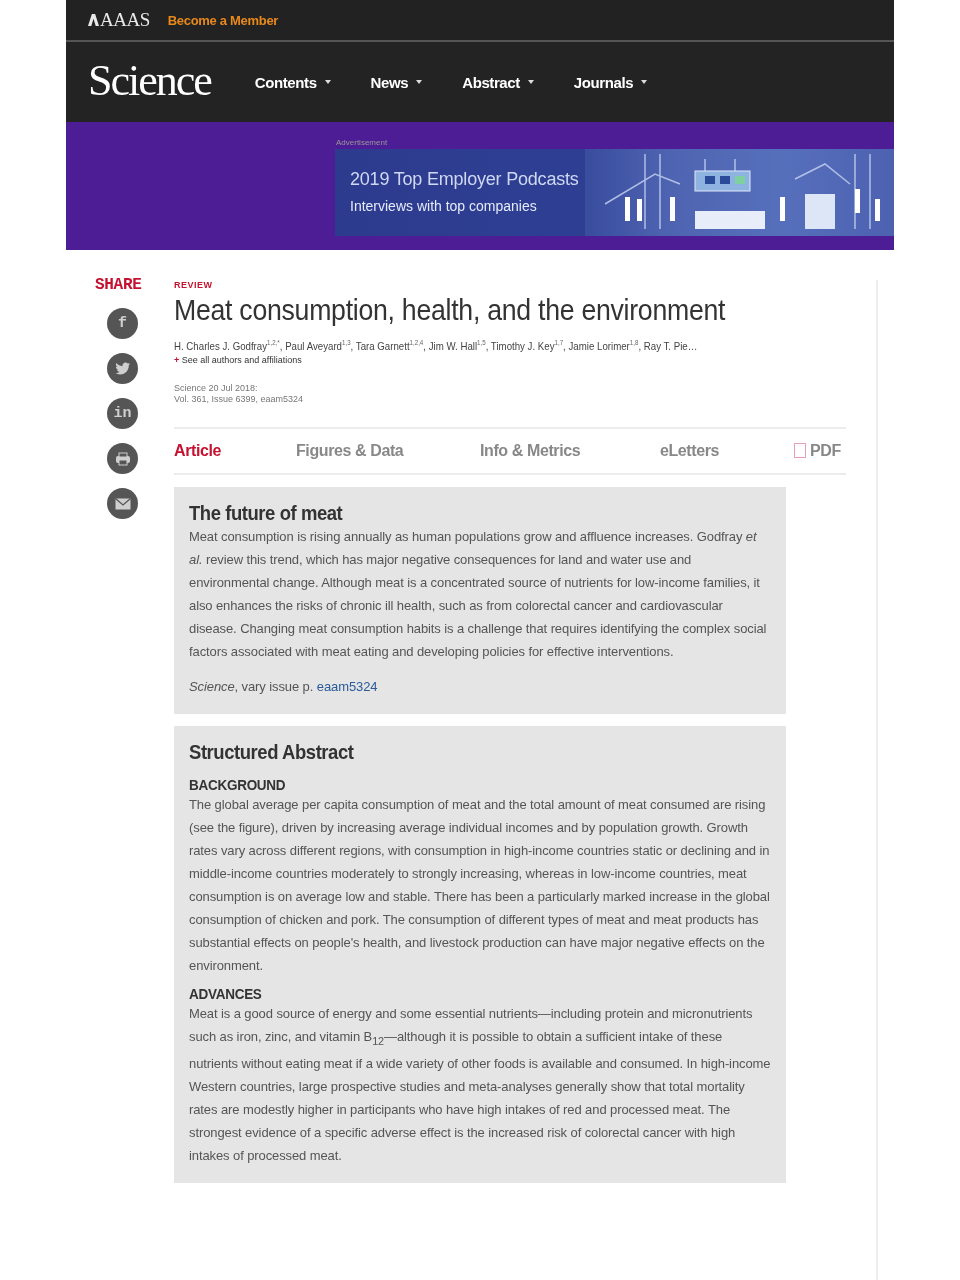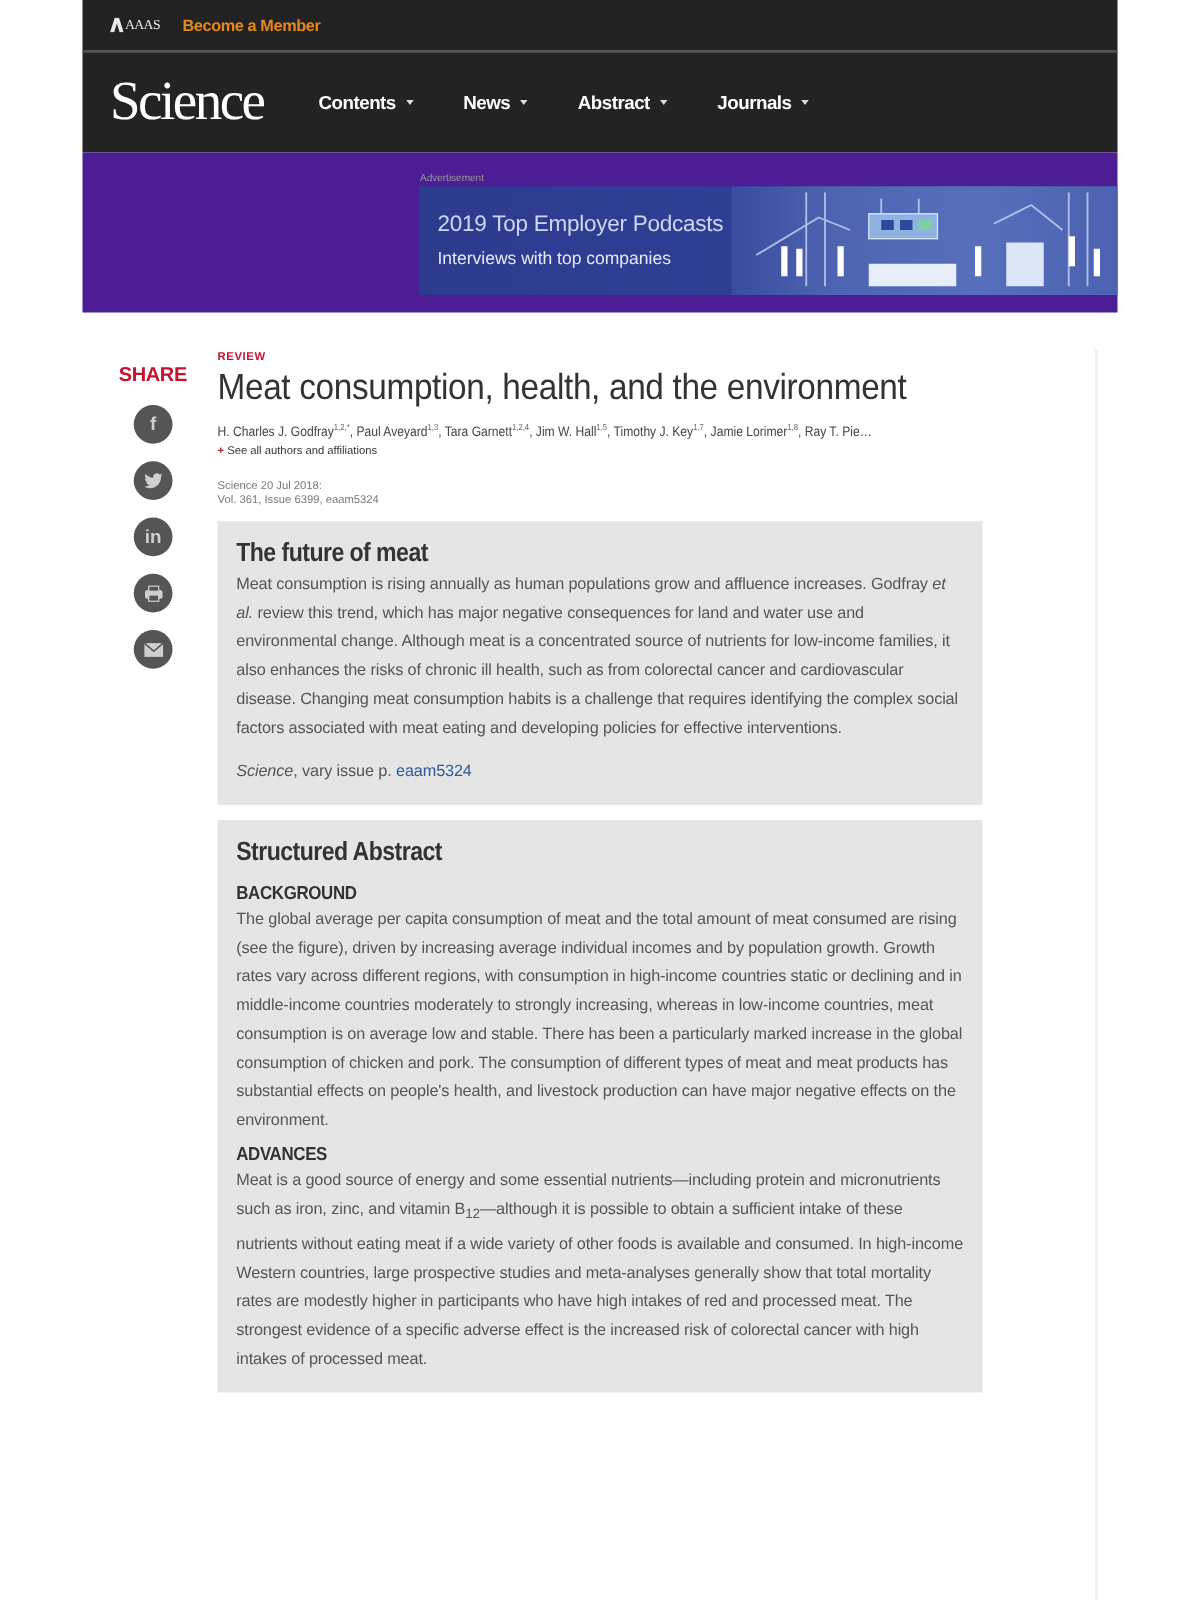--- a/index.html
+++ b/index.html
@@ -3,40 +3,40 @@
 <meta charset="utf-8">
 <style>
   * { box-sizing: border-box; margin: 0; padding: 0; }
   html, body { width: 960px; height: 1280px; background: #ffffff; overflow: hidden; }
   body { font-family: "Liberation Sans", "DejaVu Sans", sans-serif; color: #333; position: relative; }
 
   .page { position: absolute; left: 66px; top: 0; width: 828px; height: 1280px; background: #fff; }
 
   
   .topbar { height: 42px; background: #222222; display: flex; align-items: center; padding-left: 22px; border-bottom: 2px solid #555; }
-  .aaas { color: #e8e8e8; font-family: "Liberation Serif", serif; font-size: 11px; letter-spacing: -0.5px; display: flex; align-items: center; }
+  .aaas { color: #e8e8e8; font-family: "Liberation Serif", serif; font-size: 19px; letter-spacing: -0.5px; display: flex; align-items: center; }
   .aaas-mark { display: inline-block; width: 11px; height: 12px; background: #e8e8e8; margin-right: 1px; clip-path: polygon(0 100%, 35% 0, 65% 0, 100% 100%, 70% 100%, 50% 40%, 30% 100%); }
   .become { color: #e8891c; font-weight: bold; font-size: 13px; margin-left: 18px; letter-spacing: -0.3px; }
 
   
   .mainnav { height: 80px; background: #232323; display: flex; align-items: center; padding-left: 22px; }
   .logo { color: #fff; font-family: "Liberation Serif", serif; font-size: 44px; letter-spacing: -2px; margin-right: 44px; margin-top: -4px; }
   .nav-item { color: #fff; font-weight: bold; font-size: 15px; margin-right: 40px; display: flex; align-items: center; letter-spacing: -0.4px; text-align: center; }
   .caret { display: inline-block; margin-left: 8px; width: 0; height: 0; border-left: 3px solid transparent; border-right: 3px solid transparent; border-top: 4px solid #ddd; }
 
   
   .adstrip { height: 128px; background: #4c1d95; position: relative; }
   .ad-label { position: absolute; left: 270px; top: 16px; font-size: 8px; color: #999; }
   .ad-banner { position: absolute; left: 269px; top: 27px; width: 559px; height: 87px; background: linear-gradient(90deg, #2d3b8e 0%, #2e3f93 45%, #4e63b0 60%, #5a74c0 80%, #4b5fae 100%); overflow: hidden; }
   .ad-title { position: absolute; left: 15px; top: 20px; color: #cfd8f3; font-size: 18px; letter-spacing: -0.2px; }
   .ad-sub { position: absolute; left: 15px; top: 49px; color: #e6ebfa; font-size: 14px; }
   .ad-art { position: absolute; left: 250px; top: 0; width: 309px; height: 87px; }
 
   
-  .share { position: absolute; left: 29px; top: 292px; width: 60px; }
+  .share { position: absolute; left: 29px; top: 276px; width: 60px; font-family: Liberation Mono, monospace; }
   .share-title { color: #c41230; font-weight: bold; font-size: 16px; letter-spacing: -0.3px; }
   .share-btn { width: 31px; height: 31px; border-radius: 50%; background: #555; margin: 14px 0 0 12px; display: flex; align-items: center; justify-content: center; color: #cfcfcf; font-weight: bold; font-size: 15px; }
   .share-btn:first-of-type { margin-top: 16px; }
 
   
   .vline { position: absolute; left: 810px; top: 280px; width: 2px; height: 1000px; background: #eee; }
 
   
   .art { position: absolute; left: 108px; top: 280px; width: 672px; }
   .label { color: #c41230; font-size: 9px; font-weight: bold; letter-spacing: 0.5px; }
@@ -172,20 +172,27 @@
       <span>Jamie Lorimer</span><sup>1,8</sup>,
       <span>Ray T. Pie…</span>
     </div>
     <div class="seeall"><span class="plus">+ </span><span>See all authors and affiliations</span></div>
 
     <div class="cite">
       <div>Science  20 Jul 2018:</div>
       <div>Vol. 361, Issue 6399, eaam5324</div>
     </div>
 
+    <div class="tabs">
+      <span class="tab active" style="left:0">Article</span>
+      <span class="tab" style="left:122px">Figures &amp; Data</span>
+      <span class="tab" style="left:306px">Info &amp; Metrics</span>
+      <span class="tab" style="left:486px">eLetters</span>
+      <span class="tab" style="left:620px"><span class="pdf-ic"></span><span>PDF</span></span>
+    </div>
 
     <div class="box" style="margin-top:12px">
       <h2>The future of meat</h2>
       <p><span>Meat consumption is rising annually as human populations grow and affluence increases. Godfray </span><i>et al.</i><span> review this trend, which has major negative consequences for land and water use and environmental change. Although meat is a concentrated source of nutrients for low-income families, it also enhances the risks of chronic ill health, such as from colorectal cancer and cardiovascular disease. Changing meat consumption habits is a challenge that requires identifying the complex social factors associated with meat eating and developing policies for effective interventions.</span></p>
       <p class="ref"><i>Science</i><span>, vary issue p. </span><a>eaam5324</a></p>
     </div>
 
     <div class="box">
       <h2>Structured Abstract</h2>
       <div class="spacer"></div>

